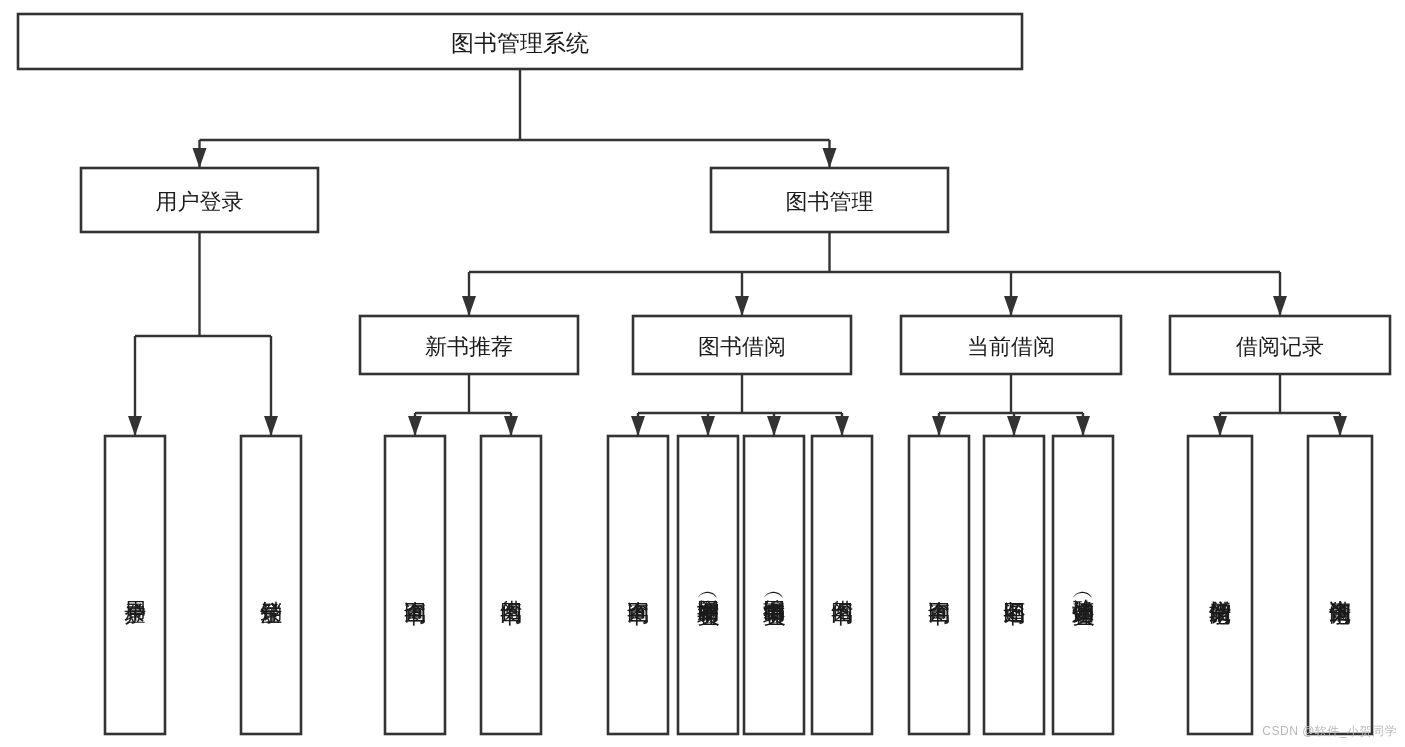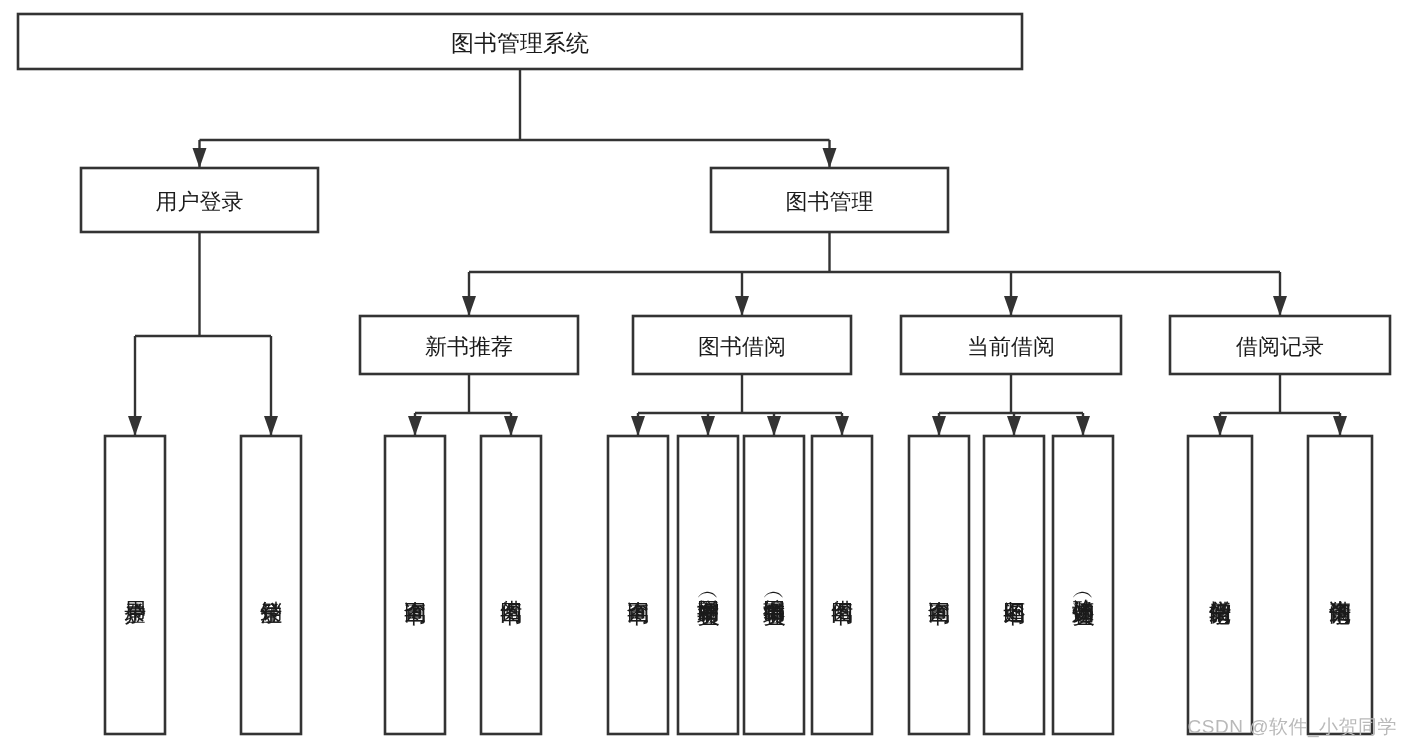--- a/index.html
+++ b/index.html
@@ -73,21 +73,21 @@
     color: #1b1b1b;
     letter-spacing: 1px;
     white-space: nowrap;
     text-align: center;
   }
   .watermark {
     position: absolute;
     right: 8px;
     bottom: 7px;
     font-family: "Liberation Sans", "DejaVu Sans", sans-serif;
-    font-size: 19px;
+    font-size: 12px;
     color: #b9b9b9;
     letter-spacing: 0.5px;
     white-space: nowrap;
   }
 </style>
 </head>
 <body>
 
 <div id="diagram-root">
 

